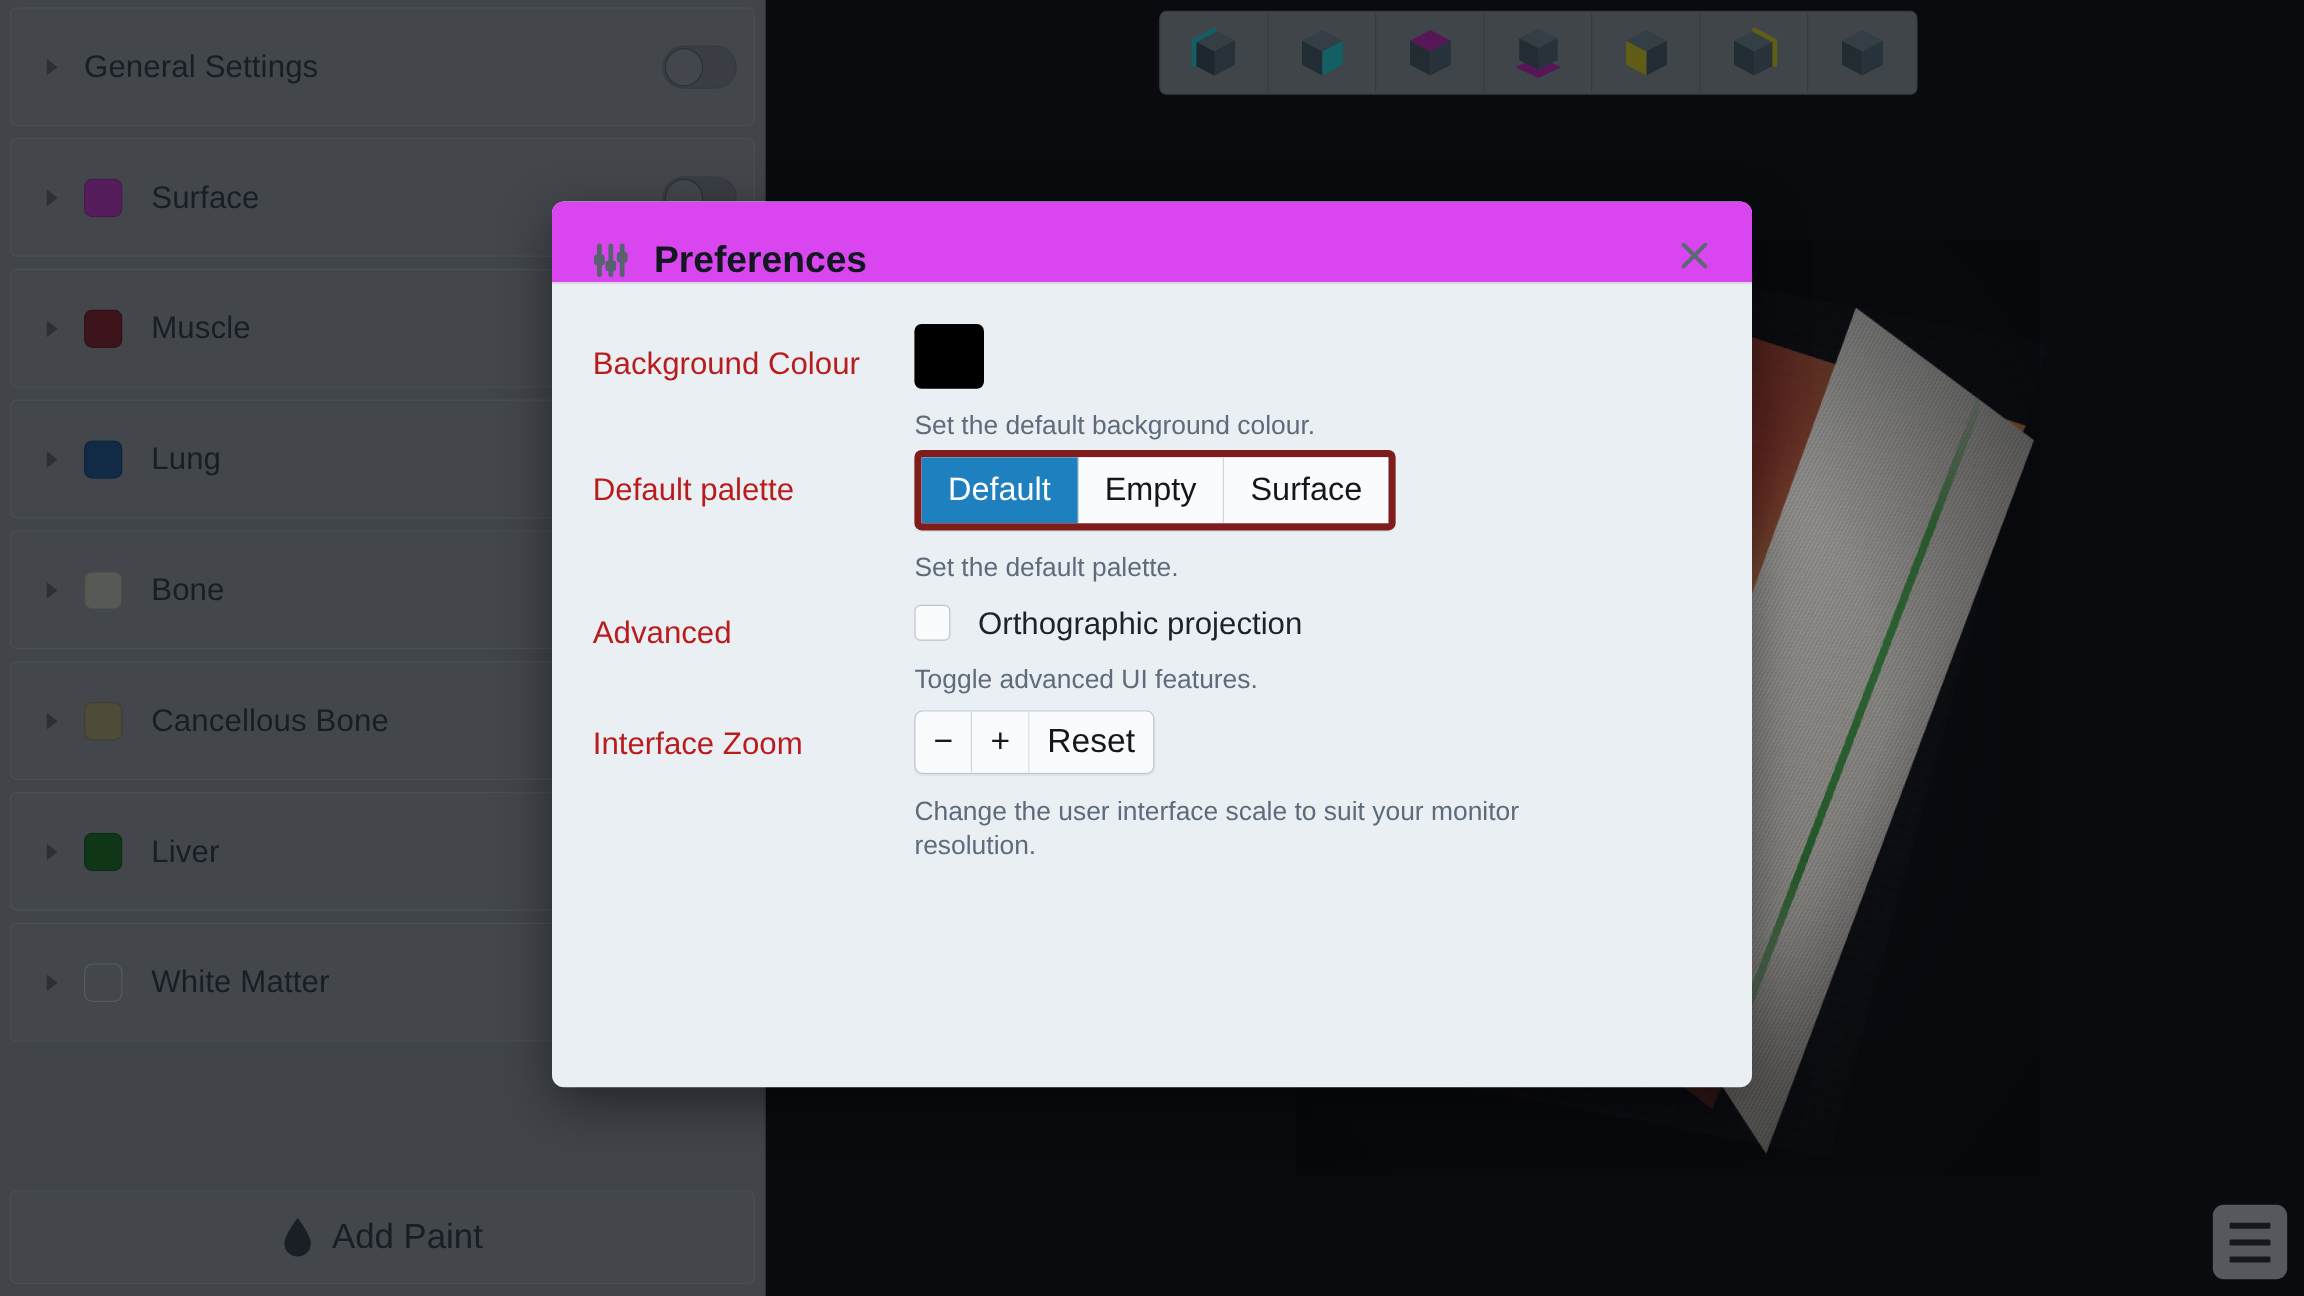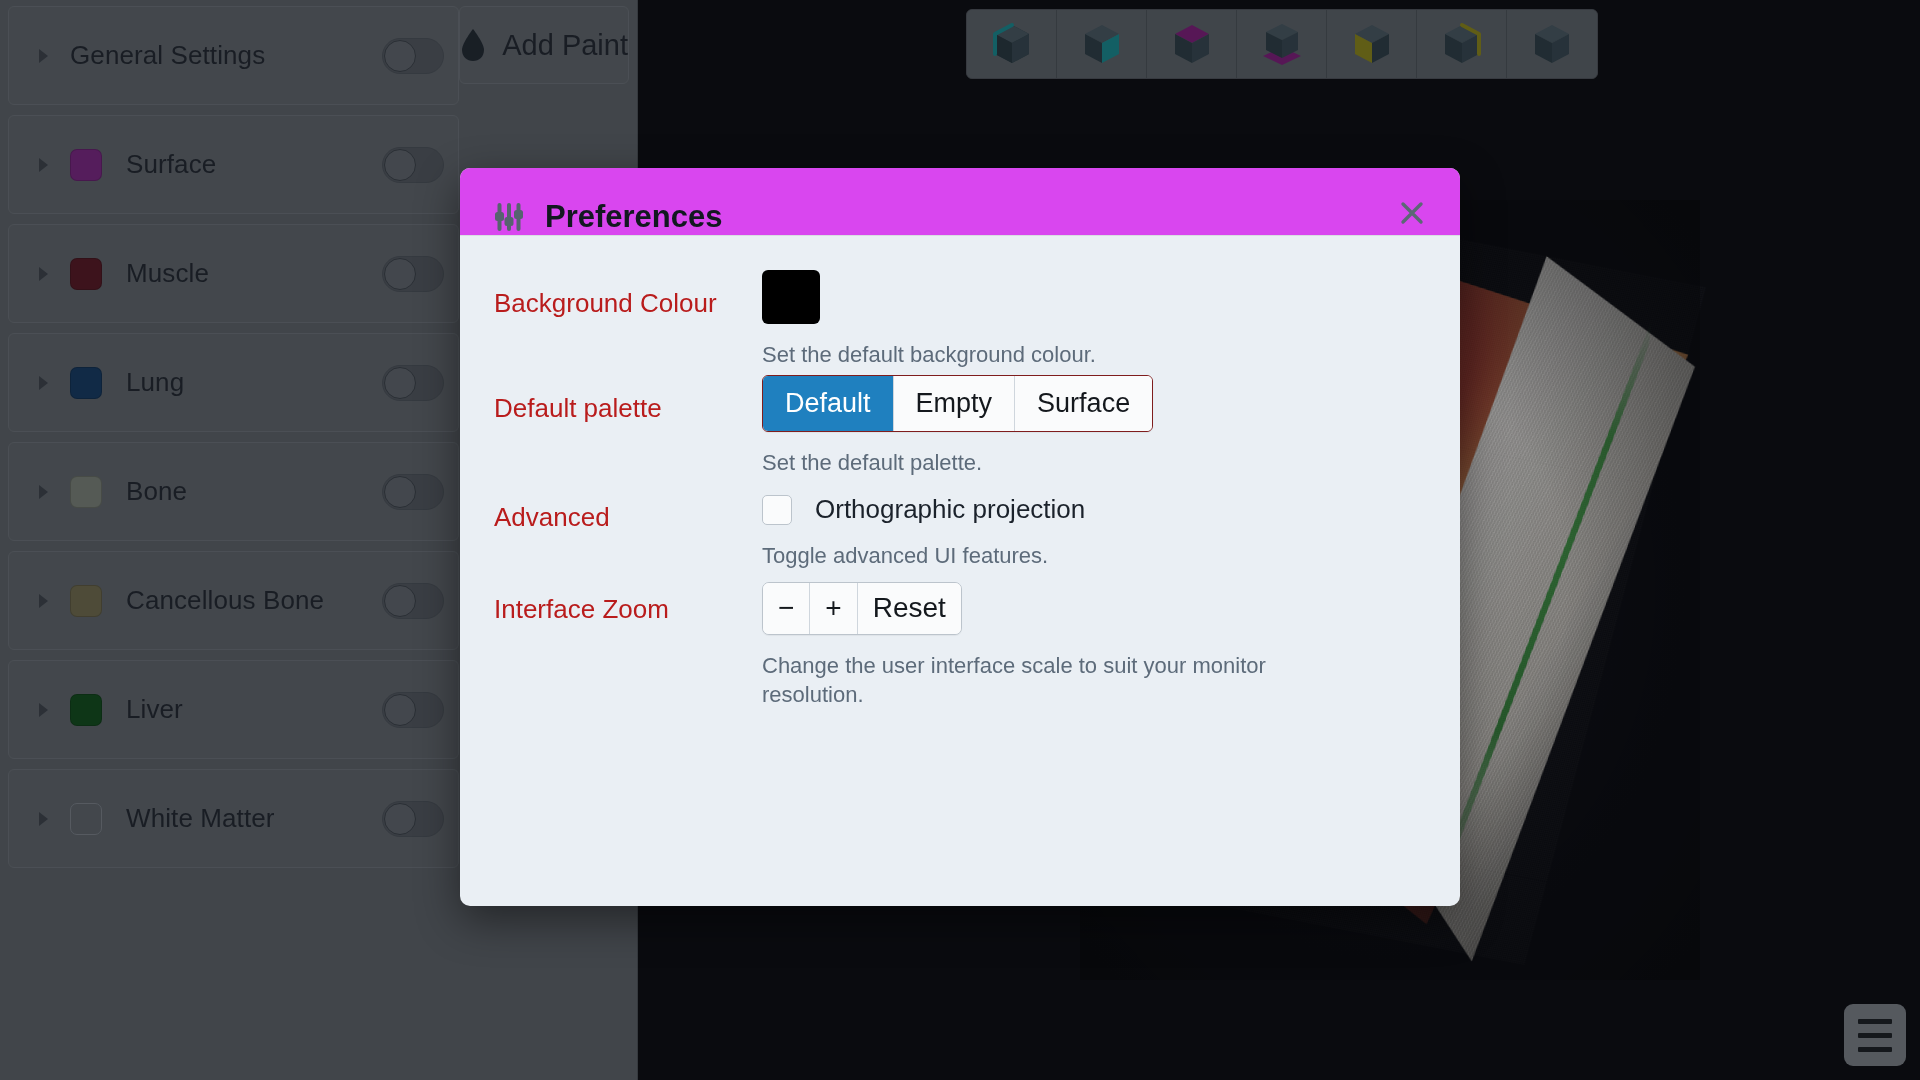--- a/index.html
+++ b/index.html
@@ -80,21 +80,21 @@
   .cube-btn:last-child { border-right: none; }
   .cube-btn svg { display: block; }
 
   
   .sidebar {
     position: absolute; left: 0; top: 0;
     width: 638px; height: 1080px;
     background: #5b6065;
     border-right: 1px solid #4a4e53;
     padding: 6px 8px 0 8px;
-    display: flex; flex-direction: row;
+    display: flex; flex-direction: column;
   }
   .layer-list { flex: 1 1 auto; overflow: hidden; }
   .layer-card {
     position: relative;
     height: 99px;
     margin-bottom: 10px;
     border: 1px solid #6b7075;
     border-radius: 6px;
     background: #5e6368;
     display: flex; align-items: center;
@@ -202,39 +202,39 @@
 
   .colour-swatch {
     width: 58px; height: 54px;
     background: #000000;
     border-radius: 6px;
     cursor: pointer;
   }
 
   .segmented {
     display: inline-flex;
-    border: 1px solid #7f1d1d;
+    border: 6px solid #7f1d1d;
     border-radius: 6px;
     overflow: hidden;
     background: #fafbfc;
     box-shadow: 0 1px 1px rgba(0,0,0,0.05);
   }
   .seg-btn {
     padding: 12px 22px;
     font-size: 27px;
     color: #14181d;
     background: #fafbfc;
     border-right: 1px solid #cfd6dd;
     cursor: pointer;
     line-height: 1.14;
   }
   .seg-btn:last-child { border-right: none; }
   .seg-btn.active { background: #1f80bf; color: #ffffff; }
 
-  .checkrow { display: flex; align-items: flex-end; gap: 23px; padding-top: 10px; }
+  .checkrow { display: flex; align-items: flex-start; gap: 23px; padding-top: 10px; }
   .checkbox {
     width: 30px; height: 30px;
     background: #fafbfc;
     border: 1px solid #bcc4cc;
     border-radius: 5px;
     cursor: pointer;
   }
   .check-label { font-size: 26px; color: #1b222b; }
 
   .btn-group {

